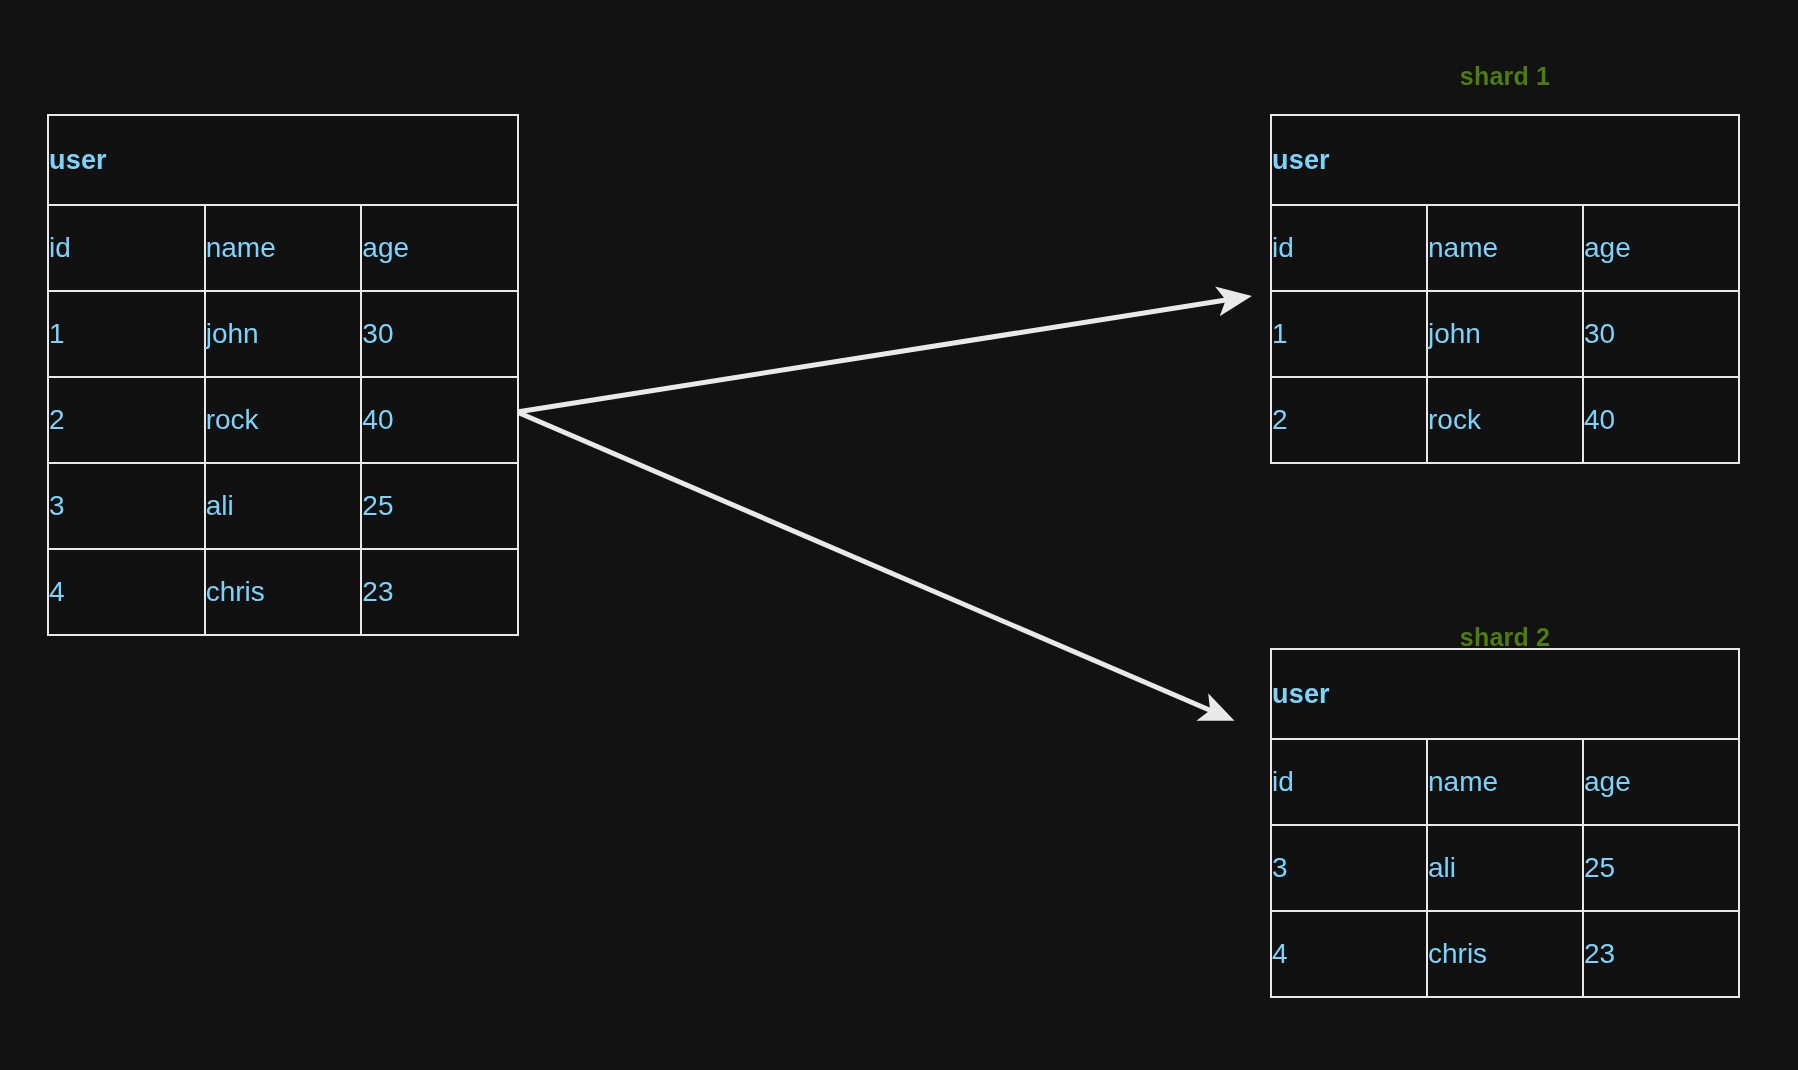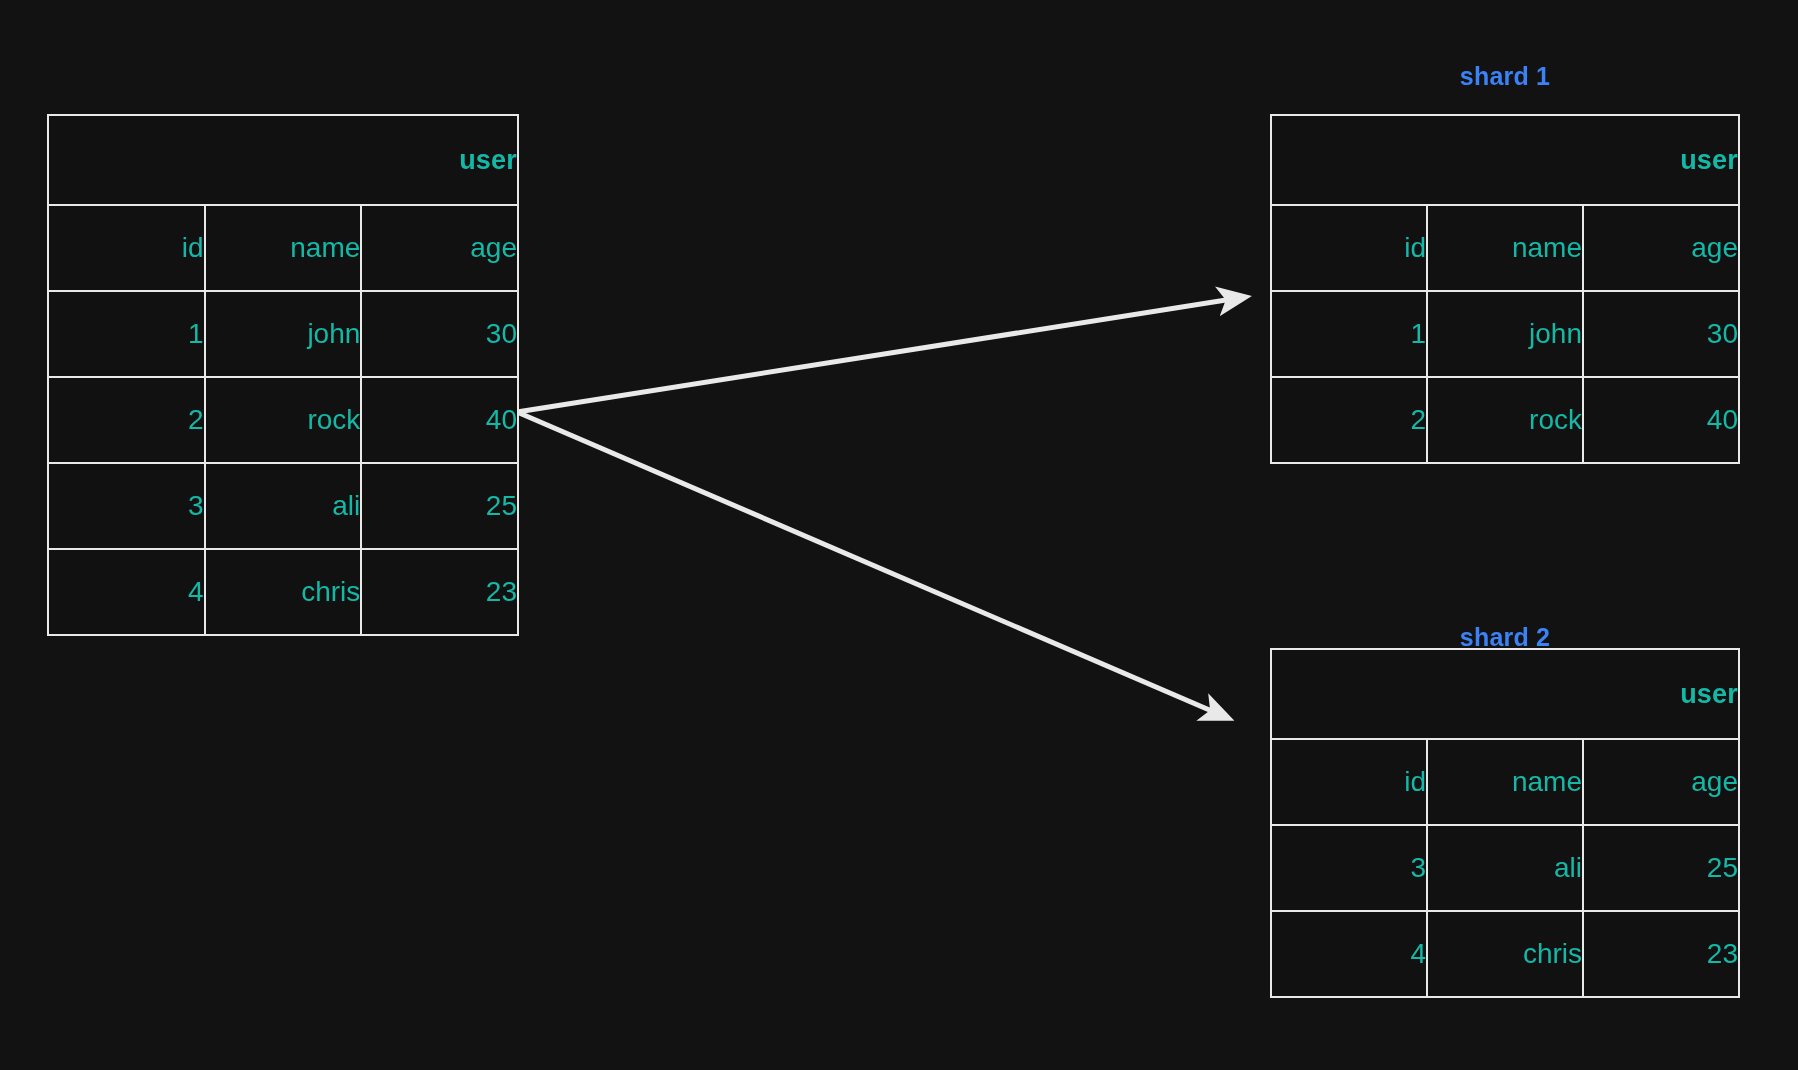--- a/index.html
+++ b/index.html
@@ -36,22 +36,22 @@
   .db-table {
     border-collapse: collapse;
     table-layout: fixed;
     width: 100%;
     border: 2px solid #e9e9e9;
     background: #111111;
   }
   .db-table td,
   .db-table th {
     border: 2px solid #e9e9e9;
-    color: #14b8a6;
-    text-align: right;
+    color: #7dd3fc;
+    text-align: left;
     vertical-align: middle;
     font-weight: 400;
     padding: 0;
   }
   .db-table .tbl-title {
     font-weight: bold;
     letter-spacing: 0.2px;
   }
 
   
@@ -81,21 +81,21 @@
   .shard-block .db-table td { height: 84px; font-size: 28px; }
   .shard-block .col-id   { width: 152px; }
   .shard-block .col-name { width: 150px; }
   .shard-block .col-age  { width: 164px; }
 
   
   .shard-caption {
     position: absolute;
     width: 470px;
     text-align: center;
-    color: #3b82f6;
+    color: #4d7c0f;
     font-size: 25px;
     font-weight: bold;
     letter-spacing: 0.2px;
   }
   #shard1-caption { left: 1270px; top: 62px; }
   #shard2-caption { left: 1270px; top: 591px; margin-top: 32px; }
 </style>
 </head>
 <body>
 

